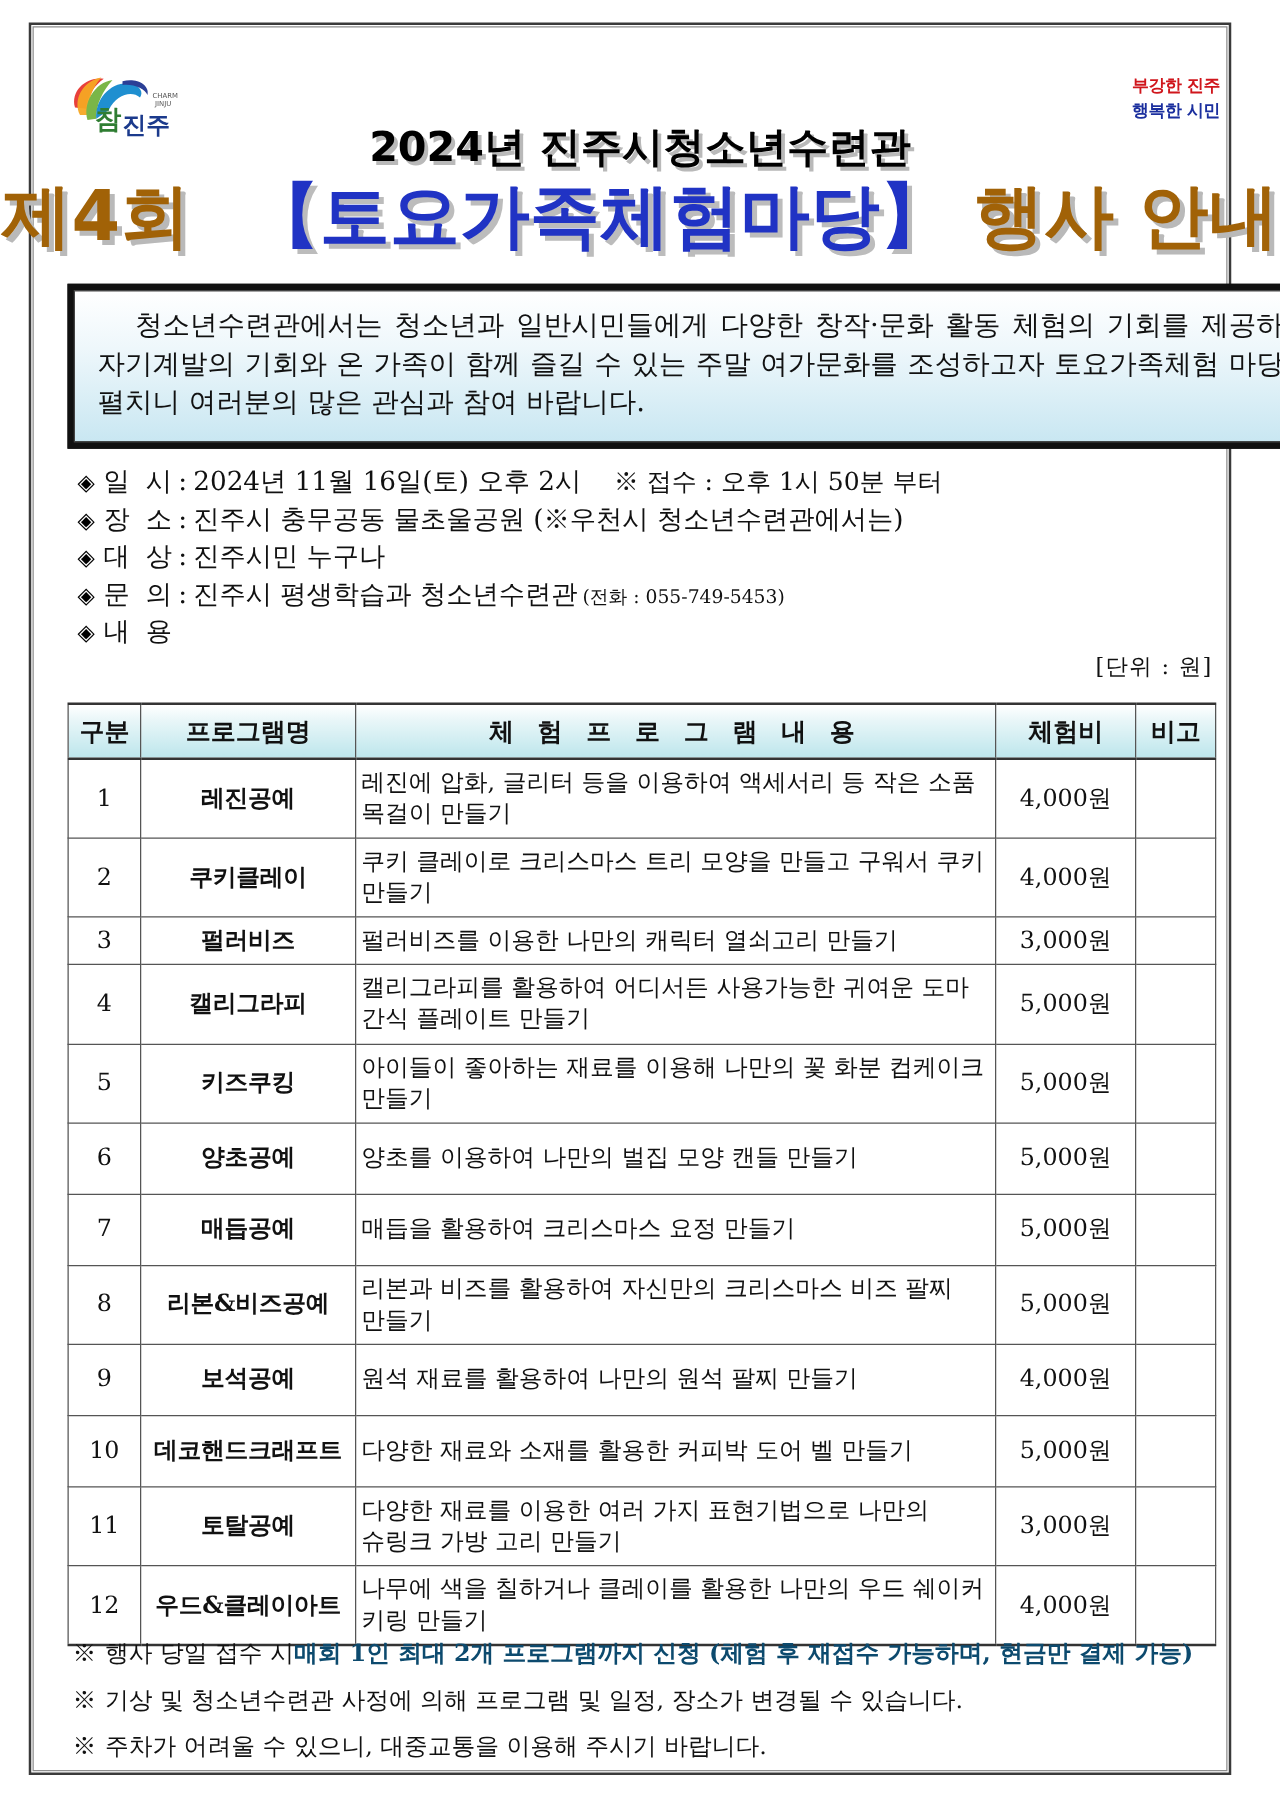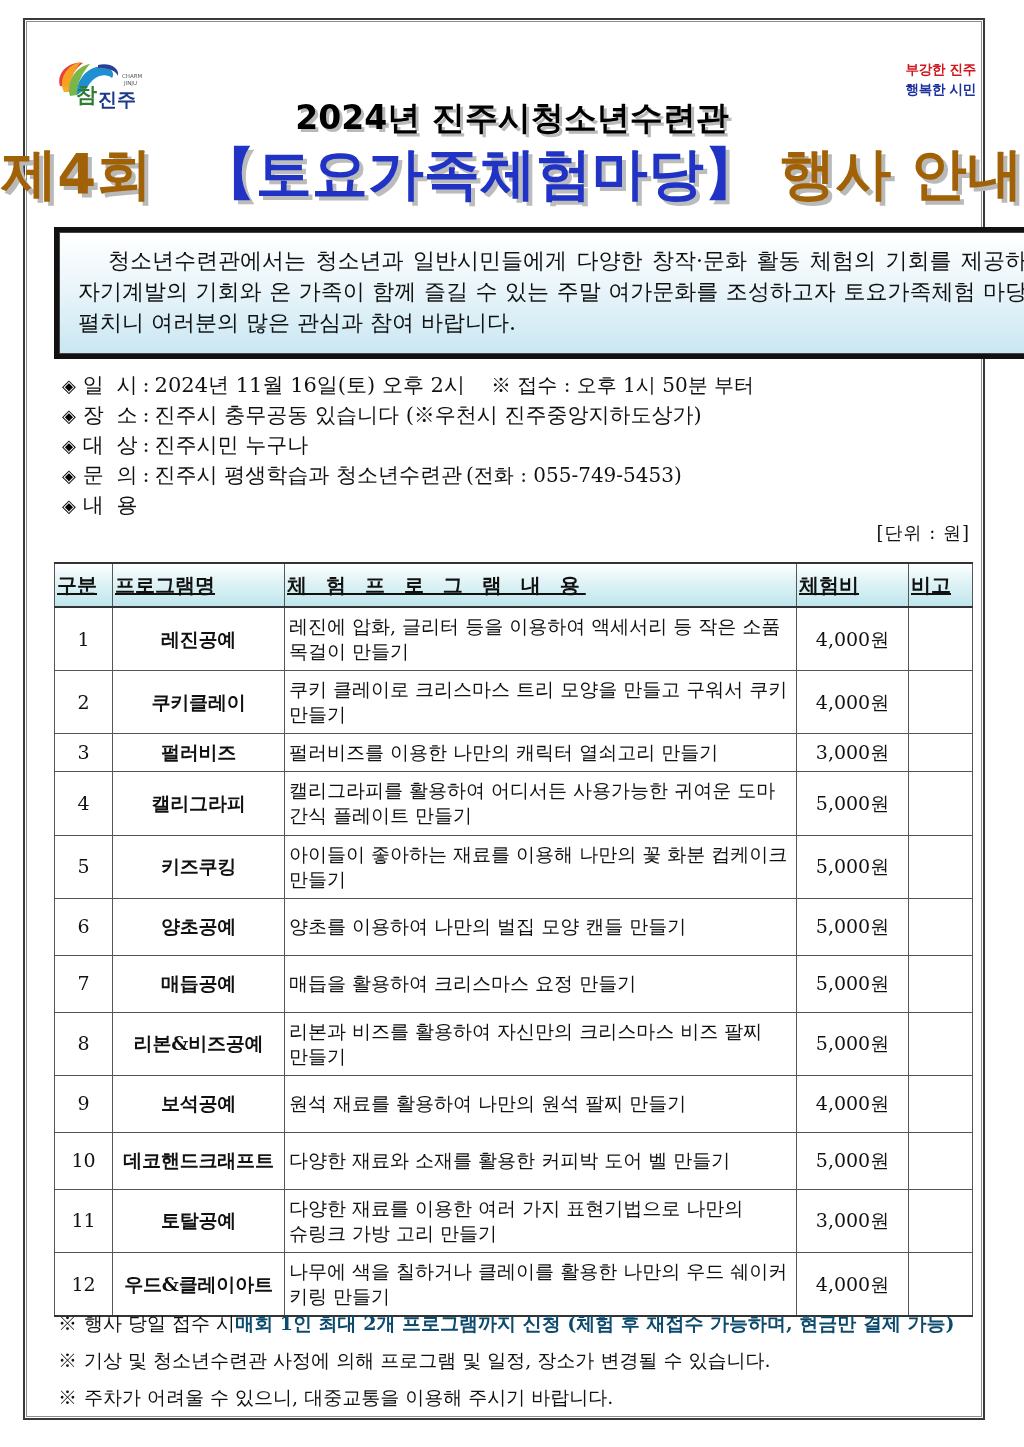--- a/index.html
+++ b/index.html
@@ -148,21 +148,21 @@
     margin-right: 7px;
     color: #000000;
   }
   .info-item .lbl {
     letter-spacing: 3px;
     margin-right: 1px;
   }
   .info-item .sep { margin: 0 5px 0 1px; }
   .info-item .val { }
   .info-item .note { margin-left: 26px; font-size: 20px; }
-  .info-item .small { font-size: 20px; margin-left: 4px; }
+  .info-item .small { font-size: 15px; margin-left: 4px; }
 
   
   .unit-note {
     position: absolute;
     right: 54px;
     top: 521px;
     font-family: "DejaVu Serif", "Liberation Serif", serif;
     font-size: 18px;
     color: #111111;
     letter-spacing: 1px;
@@ -191,25 +191,24 @@
   table.programs td {
     border: 1px solid #555555;
     box-sizing: border-box;
   }
   table.programs thead th {
     background: linear-gradient(to bottom, #ffffff 0%, #e8f6f8 30%, #bde6ec 100%);
     height: 44px;
     font-size: 20px;
     font-weight: bold;
     color: #111111;
-    text-align: left;
+    text-align: center;
     padding: 0 2px;
     border-top: 2px solid #333333;
     border-bottom: 2px solid #333333;
-    text-decoration: underline;
   }
   table.programs thead th.th-desc { letter-spacing: 6px; }
   table.programs tbody td {
     background: #ffffff;
     font-size: 19px;
     color: #111111;
     padding: 6px 4px;
     vertical-align: middle;
     line-height: 1.32;
   }
@@ -288,21 +287,21 @@
         <span class="bullet">◈</span>
         <span class="lbl">일 시</span>
         <span class="sep">:</span>
         <span class="val">2024년 11월 16일(토) 오후 2시</span>
         <span class="note">※ 접수 : 오후 1시 50분 부터</span>
       </div>
       <div class="info-item">
         <span class="bullet">◈</span>
         <span class="lbl">장 소</span>
         <span class="sep">:</span>
-        <span class="val">진주시 충무공동 있습니다 (※우천시 진주중앙지하도상가)</span>
+        <span class="val">진주시 충무공동 물초울공원 (※우천시 청소년수련관에서는)</span>
       </div>
       <div class="info-item">
         <span class="bullet">◈</span>
         <span class="lbl">대 상</span>
         <span class="sep">:</span>
         <span class="val">진주시민 누구나</span>
       </div>
       <div class="info-item">
         <span class="bullet">◈</span>
         <span class="lbl">문 의</span>

